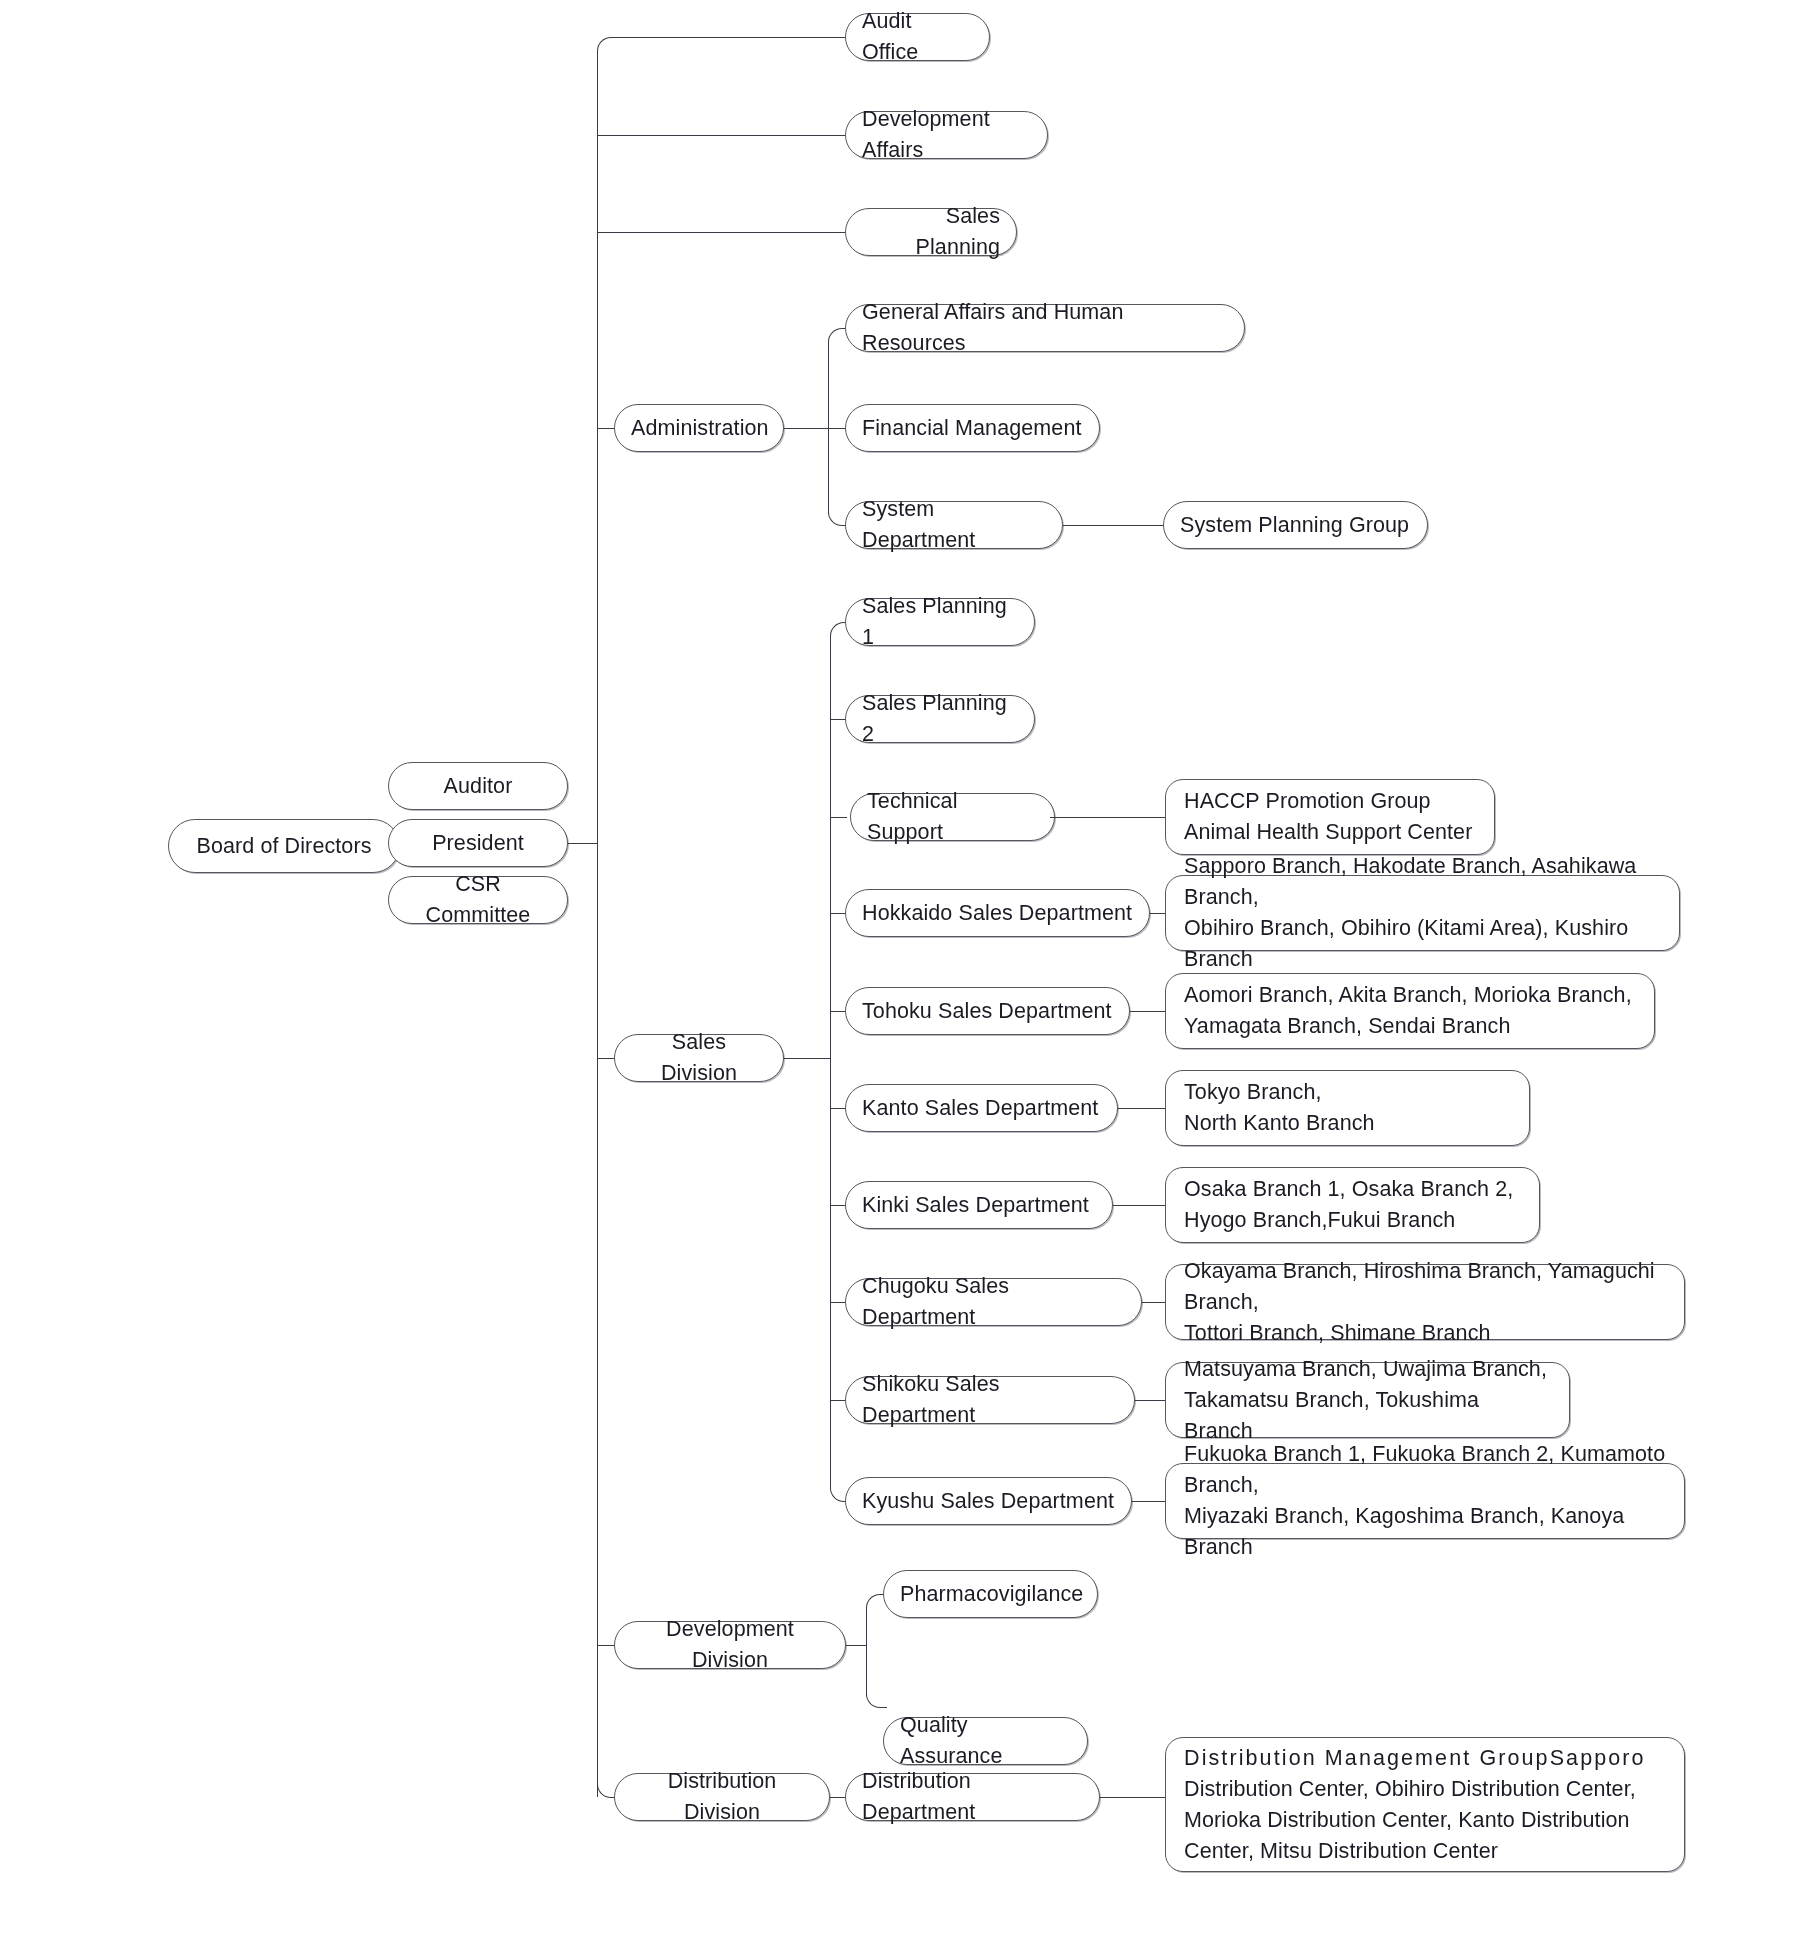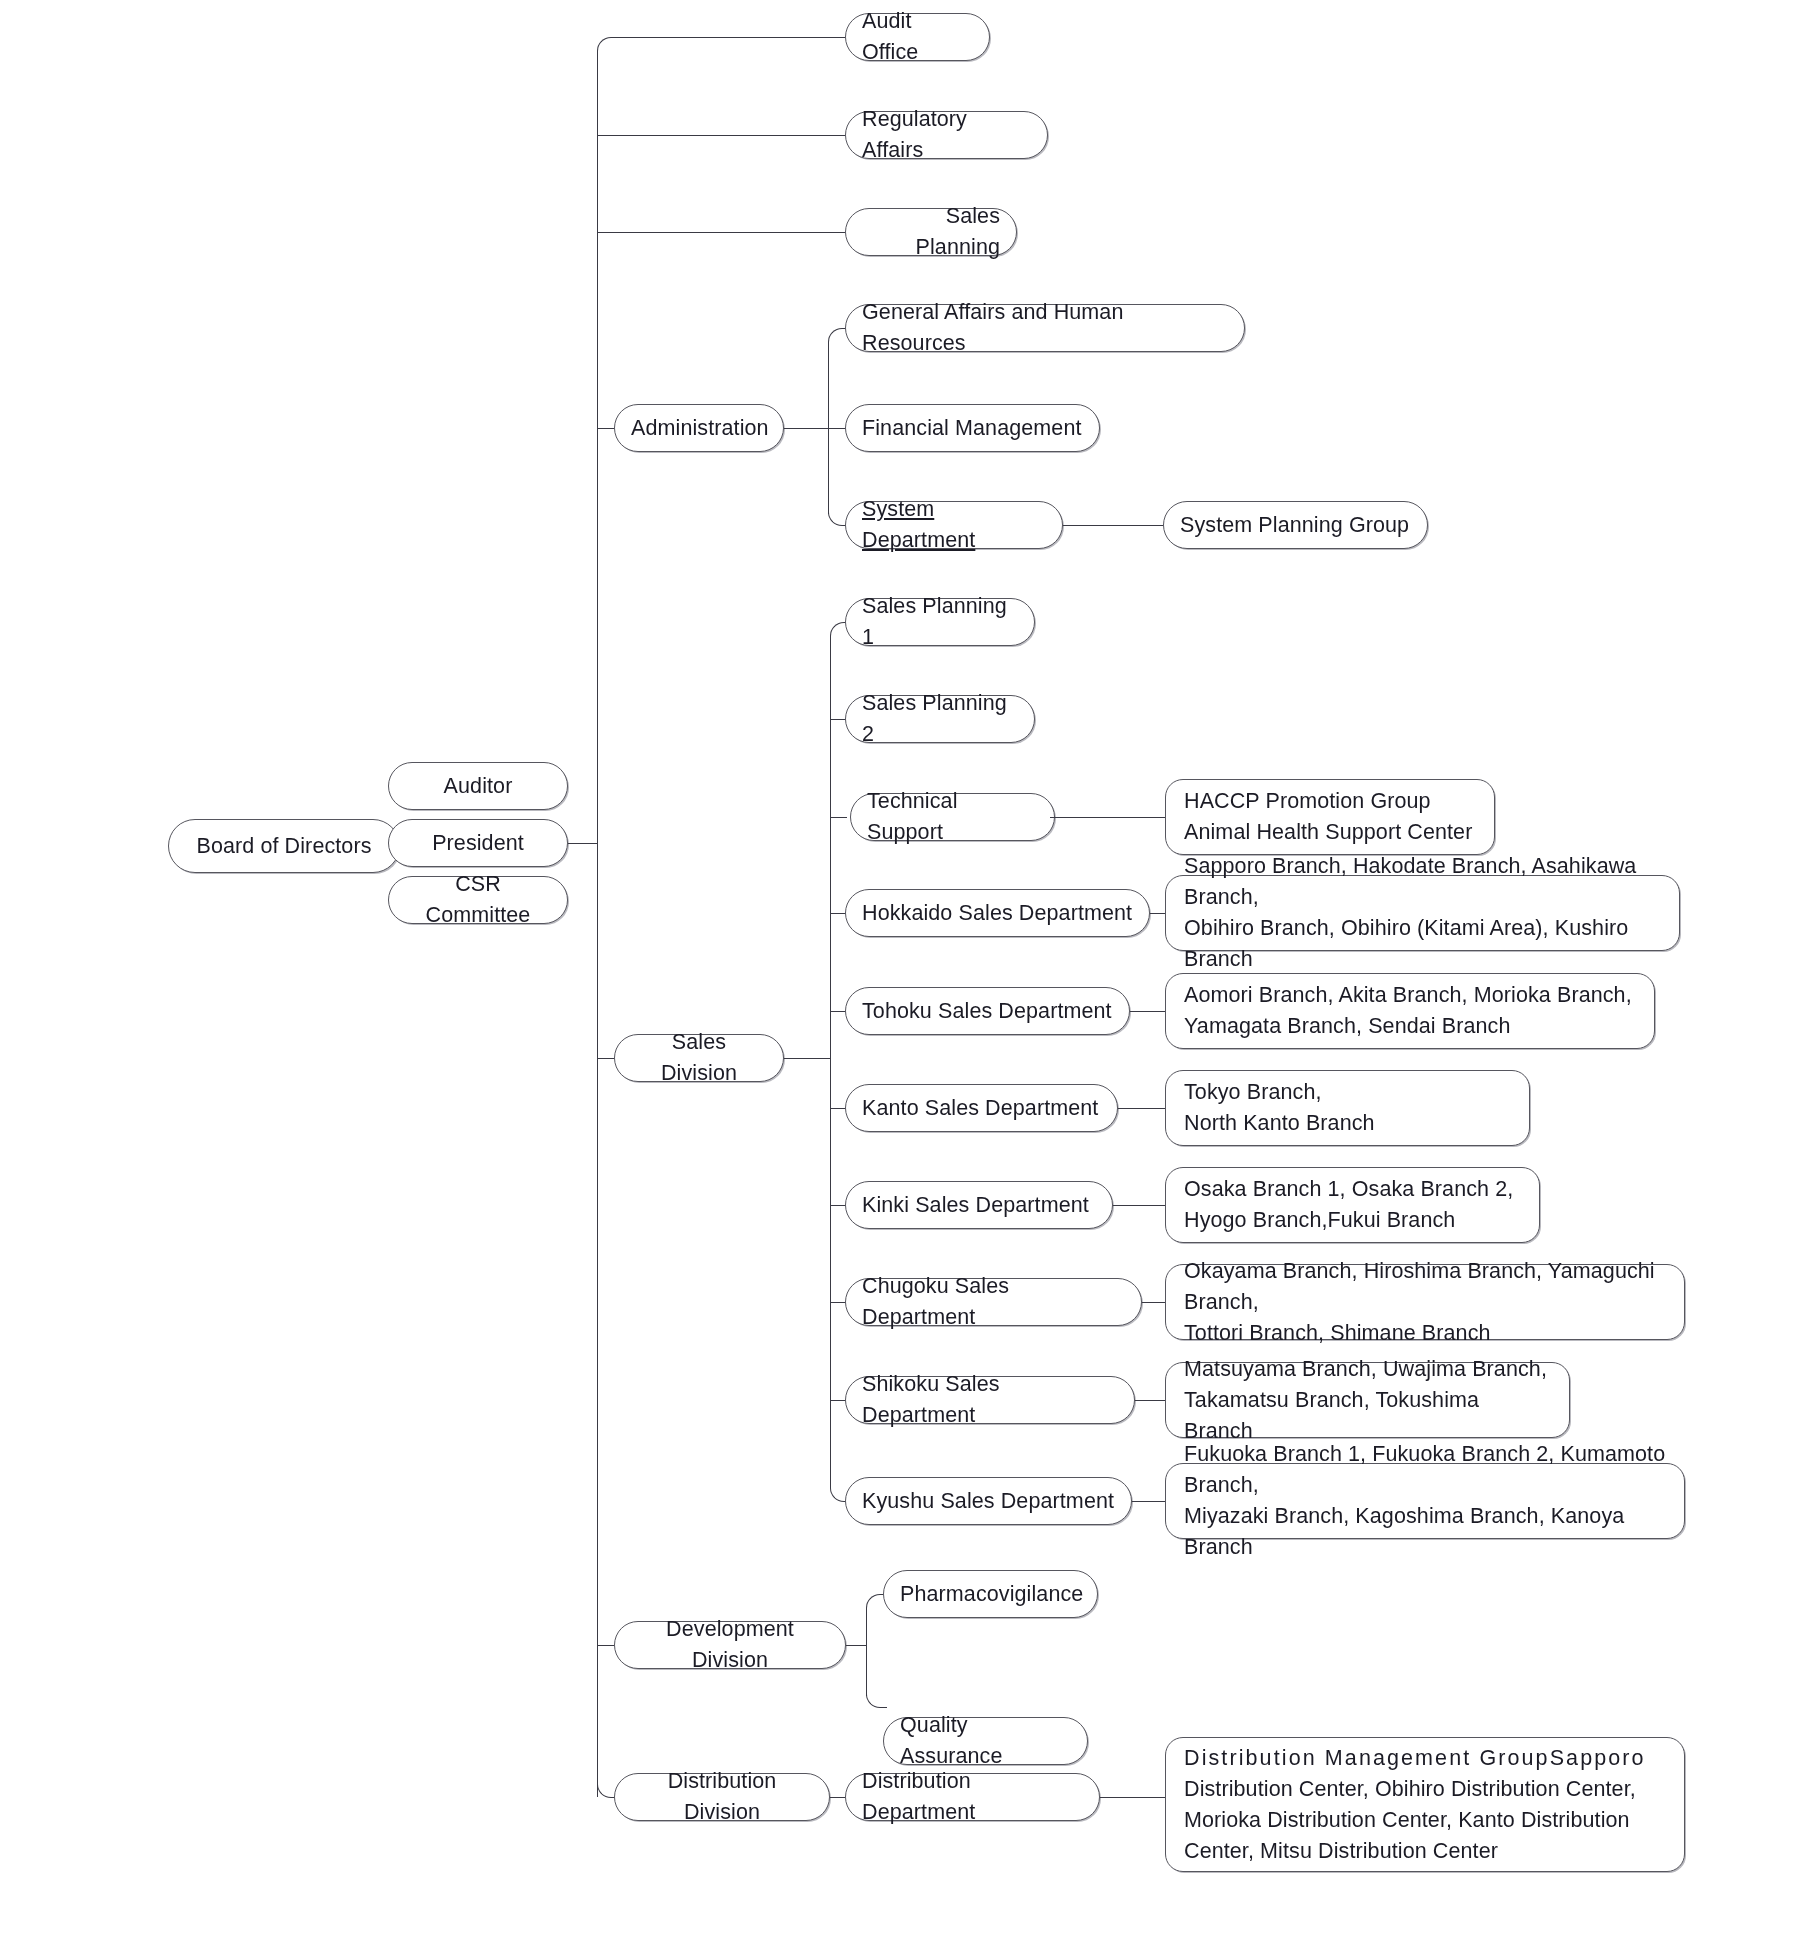--- a/index.html
+++ b/index.html
@@ -88,21 +88,21 @@
 
   <div class="corner bl" style="left:597px;top:1773px;width:24px;height:24px;"></div>
 
   <div class="ln h" style="left:620px;top:37px;width:225px;"></div>
   <div class="node" style="left:845px;top:13px;width:145px;height:48px;">
     <span class="txt">Audit Office</span>
   </div>
 
   <div class="ln h" style="left:597px;top:135px;width:248px;"></div>
   <div class="node" style="left:845px;top:111px;width:203px;height:48px;">
-    <span class="txt">Regulatory Affairs</span>
+    <span class="txt">Development Affairs</span>
   </div>
 
   <div class="ln h" style="left:597px;top:232px;width:248px;"></div>
   <div class="node" style="left:845px;top:208px;width:172px;height:48px;text-align:right;">
     <span class="txt">Sales Planning</span>
   </div>
 
   <div class="ln h" style="left:597px;top:428px;width:17px;"></div>
   <div class="node center" style="left:614px;top:404px;width:170px;height:48px;">
     <span class="txt">Administration</span>
@@ -117,21 +117,21 @@
   <div class="node" style="left:845px;top:304px;width:400px;height:48px;">
     <span class="txt">General Affairs and Human Resources</span>
   </div>
 
   <div class="ln h" style="left:828px;top:428px;width:18px;"></div>
   <div class="node" style="left:845px;top:404px;width:255px;height:48px;">
     <span class="txt">Financial Management</span>
   </div>
 
   <div class="ln h" style="left:845px;top:525px;width:2px;"></div>
-  <div class="node" style="left:845px;top:501px;width:218px;height:48px;text-decoration:underline;">
+  <div class="node" style="left:845px;top:501px;width:218px;height:48px;">
     <span class="txt">System Department</span>
   </div>
   <div class="ln h" style="left:1063px;top:525px;width:100px;"></div>
   <div class="node" style="left:1163px;top:501px;width:265px;height:48px;">
     <span class="txt">System Planning Group</span>
   </div>
 
   <div class="ln h" style="left:597px;top:1058px;width:17px;"></div>
   <div class="node center" style="left:614px;top:1034px;width:170px;height:48px;">
     <span class="txt">Sales Division</span>

